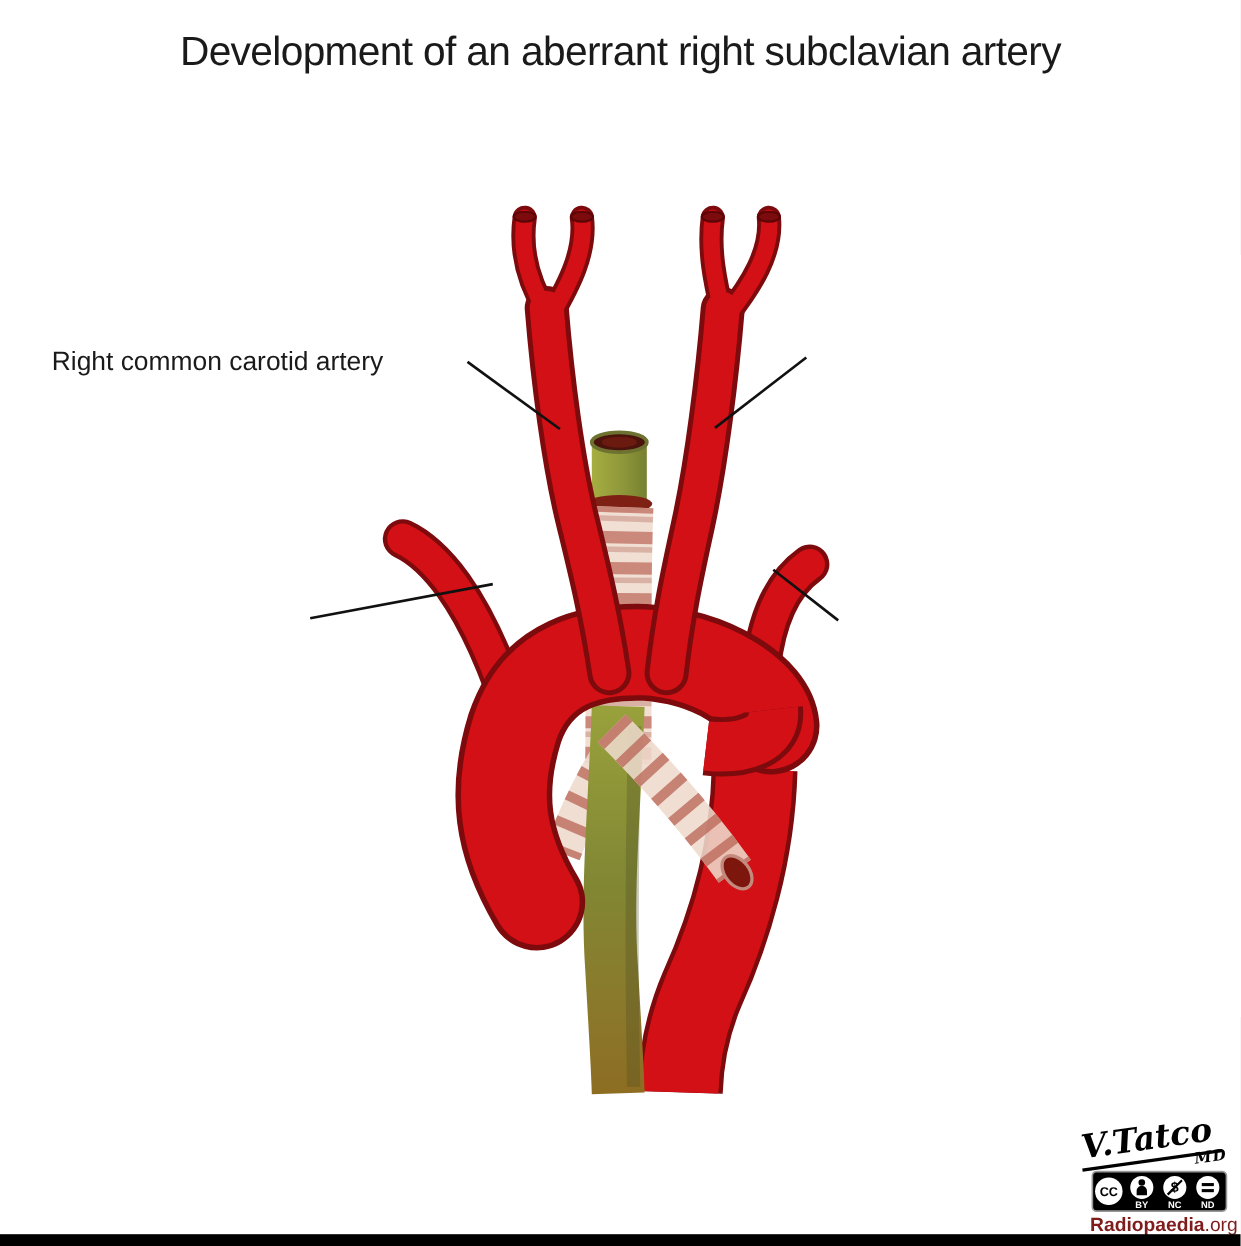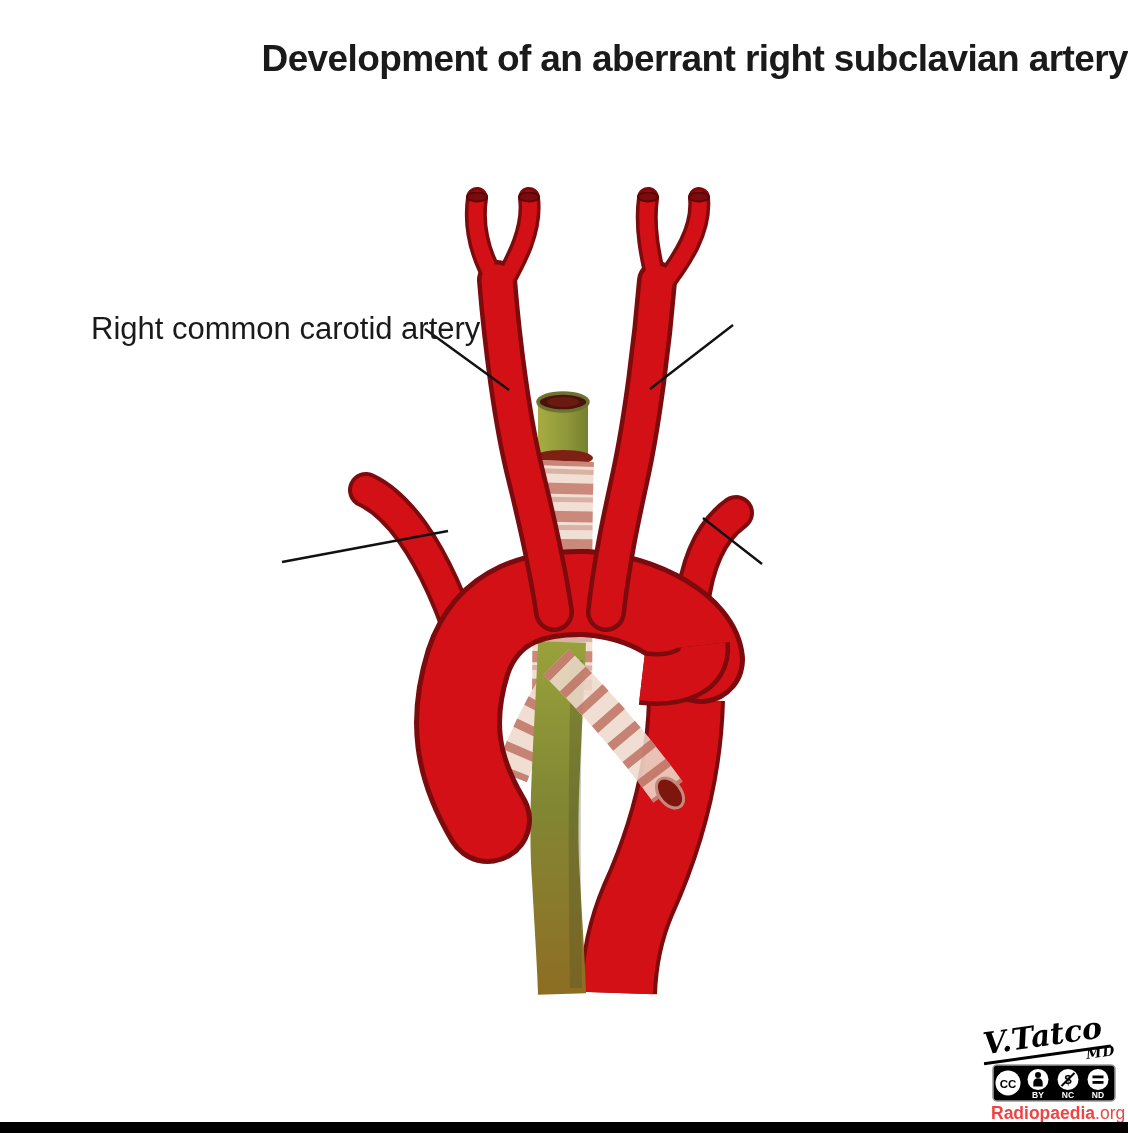--- a/index.html
+++ b/index.html
@@ -18,44 +18,44 @@
     --footer-bar:#000000;
   }
   *{box-sizing:border-box;}
   html,body{margin:0;padding:0;background:#e8e8e8;}
   .page{
     position:relative;width:1128px;height:1133px;background:var(--background);
     overflow:hidden;font-family:"Liberation Sans", sans-serif;color:var(--text-color);
     margin:0 auto;
   }
   .title{
-    position:absolute;left:0;right:0;top:26px;text-align:right;
-    font-size:37px;font-weight:bold;letter-spacing:-0.6px;margin-top:12px;
+    position:absolute;left:0;right:0;top:26px;text-align:center;
+    font-size:37px;font-weight:normal;letter-spacing:-0.6px;
   }
   .anat-svg{position:absolute;left:0;top:0;width:1128px;height:1133px;}
-  .label{position:absolute;font-size:31px;line-height:32px;white-space:pre-line;margin-left:44px;}
+  .label{position:absolute;font-size:24px;line-height:32px;white-space:pre-line;}
   .label.rcc{left:47px;top:313px;}
   .label.lcc{left:737px;top:310px;}
   .label.ars{left:69px;top:534px;font-weight:bold;line-height:33px;}
   .label.lsa{left:767px;top:554px;}
   .st-dark{stroke:var(--artery-outline);fill:none;stroke-linecap:round;}
   .st-red{stroke:var(--artery-red);fill:none;stroke-linecap:round;}
   .cap-butt{stroke-linecap:butt;}
   .leader{stroke:var(--leader-line);stroke-width:2.4;}
   .signature{
     position:absolute;left:982px;top:1016px;width:150px;height:56px;
     transform:rotate(-8deg);font-family:"DejaVu Serif", serif;
     font-style:italic;font-weight:bold;font-size:30px;color:#000;
   }
   .signature .sig-text{display:inline-block;border-bottom:3.5px solid #000;padding:0 6px 1px 2px;}
   .signature .sig-md{
     position:absolute;right:18px;top:34px;font-size:14px;letter-spacing:1px;
   }
   .cc-badge{position:absolute;left:992px;top:1064px;}
-  .radio-line{position:absolute;left:991px;top:1103px;font-size:17.5px;color:#ef4444;}
+  .radio-line{position:absolute;left:991px;top:1103px;font-size:17.5px;color:#7f1d1d;}
   .radio-line .r-bold{font-weight:bold;}
   .footer-bar{position:absolute;left:0;bottom:0;width:100%;height:11px;background:var(--footer-bar);}
 </style>
 </head>
 <body>
 
 <div class="page">
 
   <div class="title">Development of an aberrant right subclavian artery</div>
 

